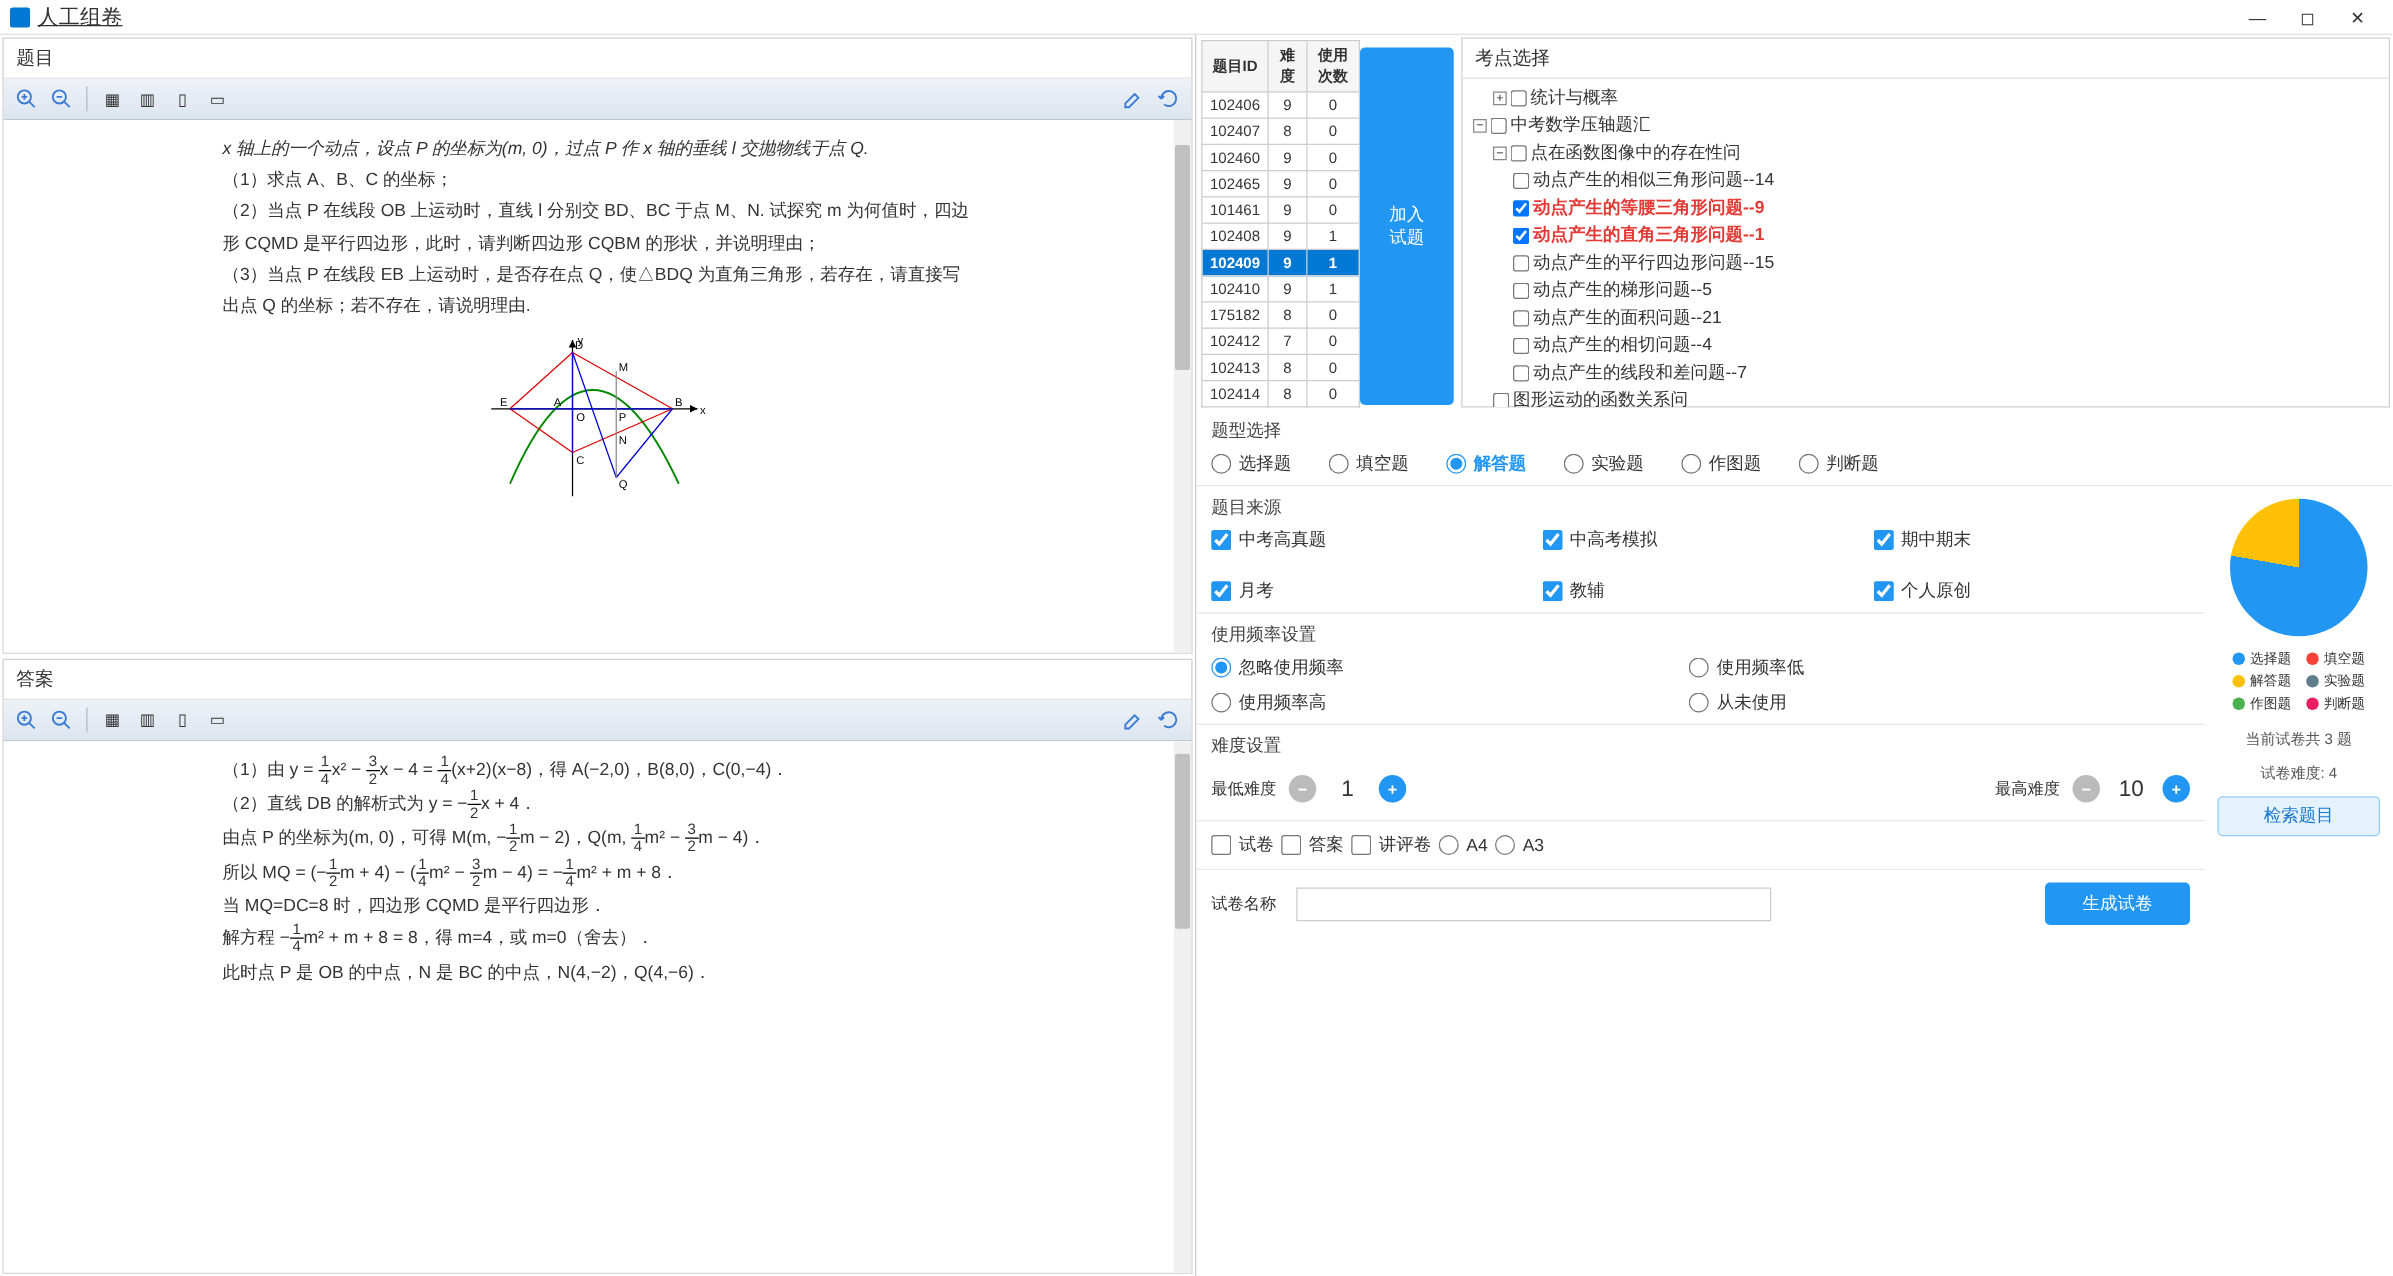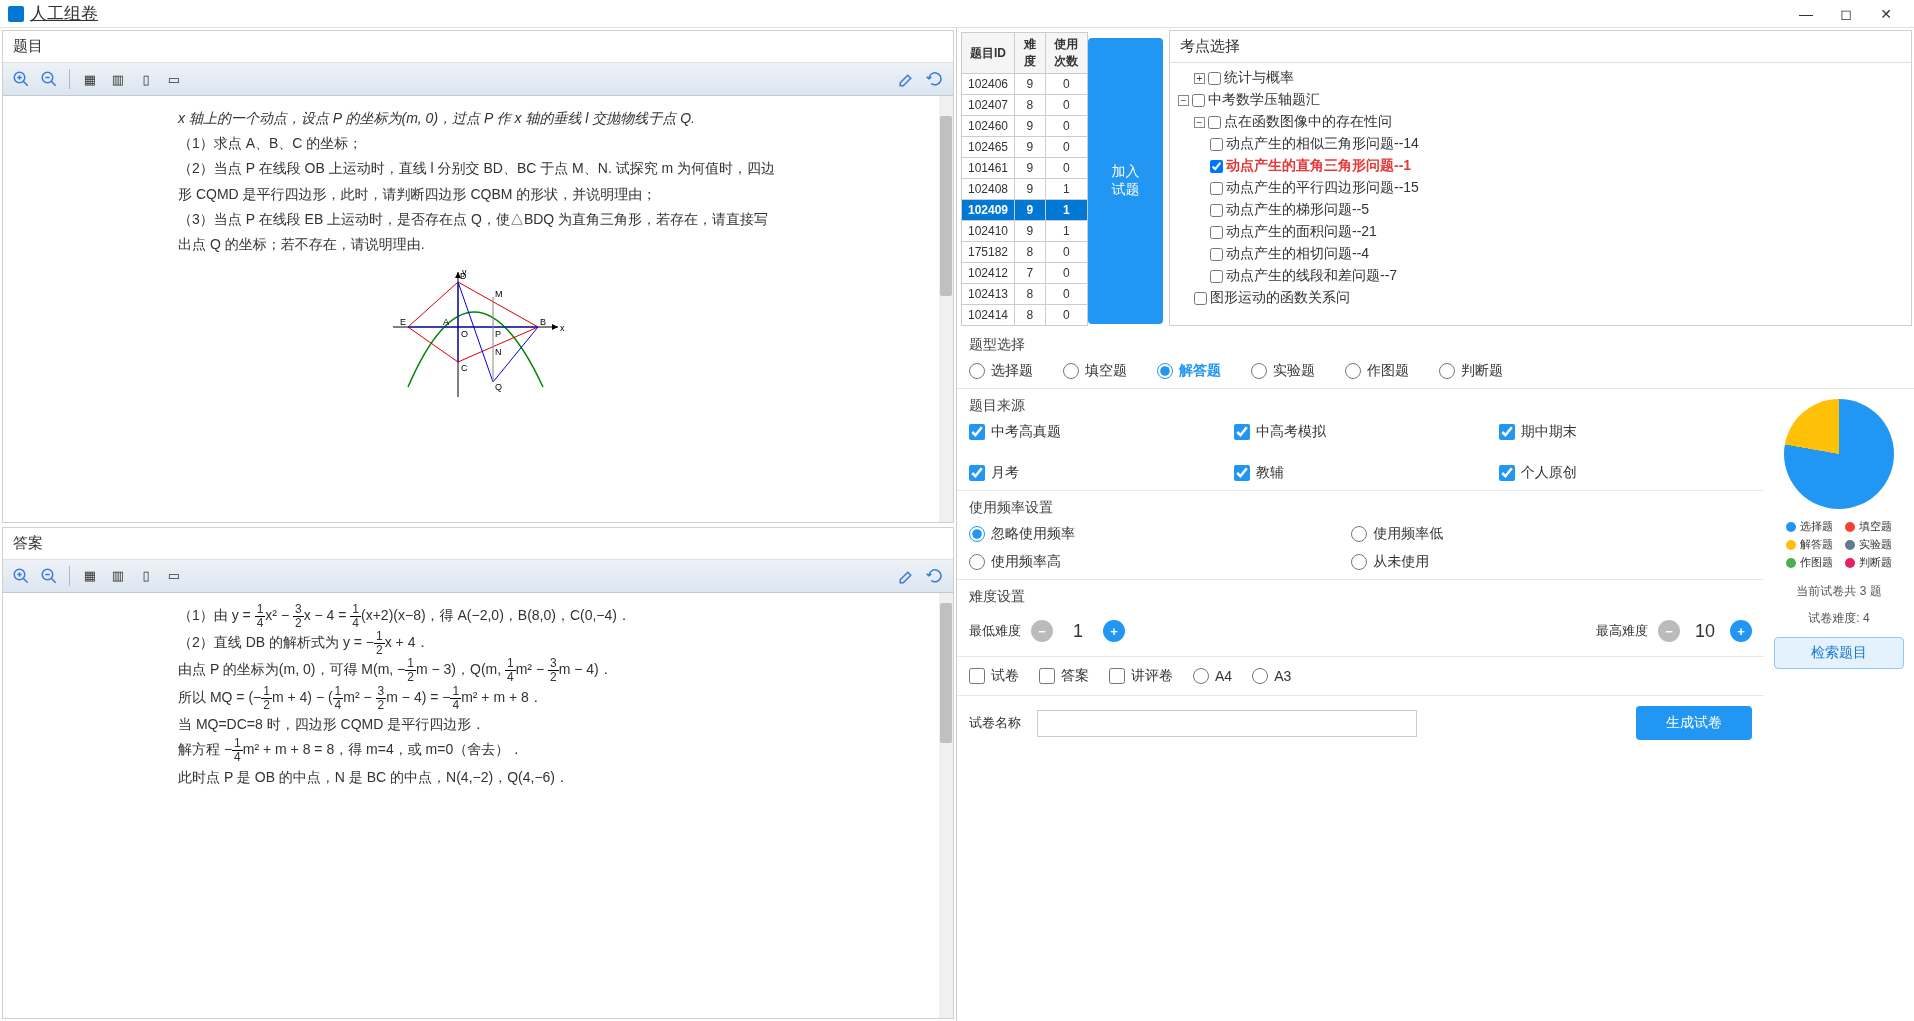--- a/index.html
+++ b/index.html
@@ -52,21 +52,21 @@
 .legend-item { display: flex; align-items: center; gap: 4px; }
 .legend-dot { width: 10px; height: 10px; border-radius: 50%; }
 .stats-text { font-size: 12px; text-align: center; color: #555; }
 .btn-outline { background: #e3f2fd; color: #1976d2; border: 1px solid #90caf9; padding: 6px 20px; border-radius: 4px; cursor: pointer; font-size: 14px; width: 100%; }
 .diff-row { display: flex; align-items: center; gap: 20px; padding: 6px 0; }
 .diff-ctrl { display: flex; align-items: center; gap: 10px; }
 .step-btn { width: 22px; height: 22px; border-radius: 50%; display: flex; align-items: center; justify-content: center; cursor: pointer; font-weight: bold; color: #fff; }
 .step-minus { background: #bbb; }
 .step-plus { background: #2196f3; }
 .diff-val { font-size: 18px; width: 30px; text-align: center; }
-.output-row { display: flex; align-items: center; gap: 20px; padding: 10px 12px; border-bottom: 1px solid #e8e8e8; }
+.output-row { display: flex; align-items: center; gap: 6px; padding: 10px 12px; border-bottom: 1px solid #e8e8e8; }
 .name-row { display: flex; align-items: center; gap: 16px; padding: 10px 12px; }
 .name-input { flex: 1; border: 1px solid #ccc; padding: 5px; max-width: 380px; }
 .btn-gen { background: #2196f3; color: #fff; border: none; padding: 8px 30px; border-radius: 4px; cursor: pointer; font-size: 14px; margin-left: auto; }
 .figure { text-align: center; margin: 10px 0; }
 svg.zoom-icon { width: 18px; height: 18px; }
 .frac { display: inline-block; vertical-align: middle; text-align: center; font-size: 12px; line-height: 1.1; }
 .frac .num { border-bottom: 1px solid #000; display: block; padding: 0 2px; }
 .frac .den { display: block; padding: 0 2px; }
 </style>
 </head>
@@ -194,21 +194,21 @@
         <div class="tb-btn">
             <svg width="18" height="18" viewBox="0 0 24 24">
               <path d="M4 12a8 8 0 1 1 3 6M4 12l-3-3M4 12l3-3" fill="none" stroke="#3a7bd5" stroke-width="2"></path>
             </svg>
           </div>
       </div>
       <div class="content-area">
         <div class="page">
           <p><span>（1）由 y = </span><span class="frac"><span class="num">1</span><span class="den">4</span></span><span>x² − </span><span class="frac"><span class="num">3</span><span class="den">2</span></span><span>x − 4 = </span><span class="frac"><span class="num">1</span><span class="den">4</span></span><span>(x+2)(x−8)，得 A(−2,0)，B(8,0)，C(0,−4)．</span></p>
           <p><span>（2）直线 DB 的解析式为 y = −</span><span class="frac"><span class="num">1</span><span class="den">2</span></span><span>x + 4．</span></p>
-          <p><span>由点 P 的坐标为(m, 0)，可得 M(m, −</span><span class="frac"><span class="num">1</span><span class="den">2</span></span><span>m − 3)，Q(m, </span><span class="frac"><span class="num">1</span><span class="den">4</span></span><span>m² − </span><span class="frac"><span class="num">3</span><span class="den">2</span></span><span>m − 4)．</span></p>
+          <p><span>由点 P 的坐标为(m, 0)，可得 M(m, −</span><span class="frac"><span class="num">1</span><span class="den">2</span></span><span>m − 2)，Q(m, </span><span class="frac"><span class="num">1</span><span class="den">4</span></span><span>m² − </span><span class="frac"><span class="num">3</span><span class="den">2</span></span><span>m − 4)．</span></p>
           <p><span>所以 MQ = (−</span><span class="frac"><span class="num">1</span><span class="den">2</span></span><span>m + 4) − (</span><span class="frac"><span class="num">1</span><span class="den">4</span></span><span>m² − </span><span class="frac"><span class="num">3</span><span class="den">2</span></span><span>m − 4) = −</span><span class="frac"><span class="num">1</span><span class="den">4</span></span><span>m² + m + 8．</span></p>
           <p>当 MQ=DC=8 时，四边形 CQMD 是平行四边形．</p>
           <p><span>解方程 −</span><span class="frac"><span class="num">1</span><span class="den">4</span></span><span>m² + m + 8 = 8，得 m=4，或 m=0（舍去）．</span></p>
           <p>此时点 P 是 OB 的中点，N 是 BC 的中点，N(4,−2)，Q(4,−6)．</p>
         </div>
         <div class="scrollbar-track">
             <div class="scrollbar-thumb" style="top:10px;height:140px"></div>
           </div>
       </div>
     </div>
@@ -290,20 +290,21 @@
         </table>
         <button class="btn-primary">加入试题</button>
       </div>
       <div class="tree-panel">
         <div class="panel-header">考点选择</div>
         <div class="tree-body">
           <div class="tree-item indent-1"><span class="toggle">+</span><input type="checkbox" style=""><span>统计与概率</span></div>
           <div class="tree-item indent-0"><span class="toggle">−</span><input type="checkbox" style=""><span>中考数学压轴题汇</span></div>
           <div class="tree-item indent-1"><span class="toggle">−</span><input type="checkbox" style=""><span>点在函数图像中的存在性问</span></div>
           <div class="tree-item indent-2"><input type="checkbox" style=""><span>动点产生的相似三角形问题--14</span></div>
+          <div class="tree-item indent-2 red"><input type="checkbox" checked="" style=""><span>动点产生的等腰三角形问题--9</span></div>
           <div class="tree-item indent-2 red"><input type="checkbox" checked="" style=""><span>动点产生的直角三角形问题--1</span></div>
           <div class="tree-item indent-2"><input type="checkbox" style=""><span>动点产生的平行四边形问题--15</span></div>
           <div class="tree-item indent-2"><input type="checkbox" style=""><span>动点产生的梯形问题--5</span></div>
           <div class="tree-item indent-2"><input type="checkbox" style=""><span>动点产生的面积问题--21</span></div>
           <div class="tree-item indent-2"><input type="checkbox" style=""><span>动点产生的相切问题--4</span></div>
           <div class="tree-item indent-2"><input type="checkbox" style=""><span>动点产生的线段和差问题--7</span></div>
           <div class="tree-item indent-1"><input type="checkbox" style=""><span>图形运动的函数关系问</span></div>
         </div>
       </div>
     </div>

